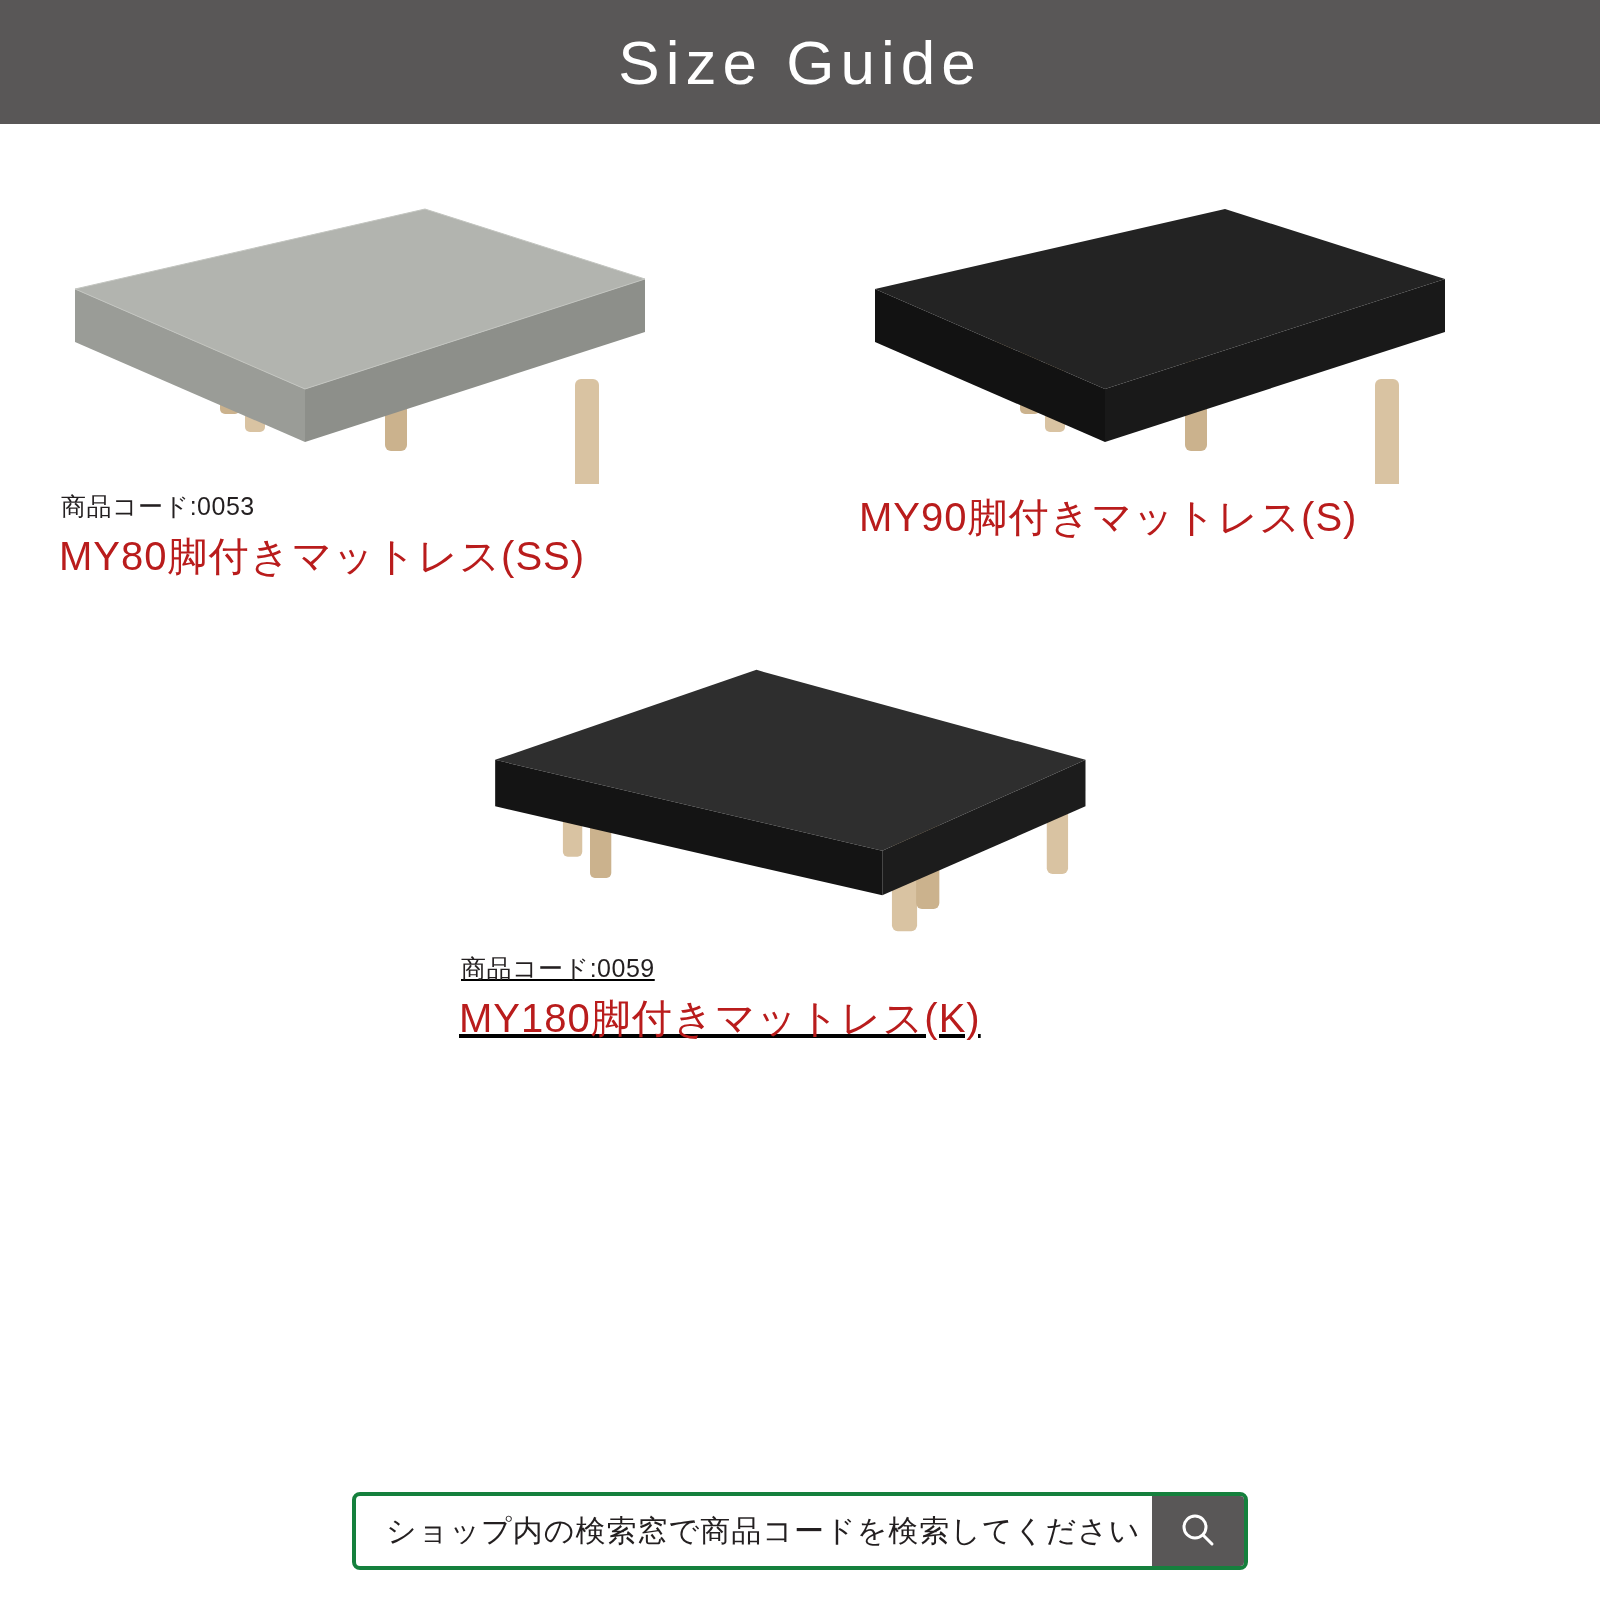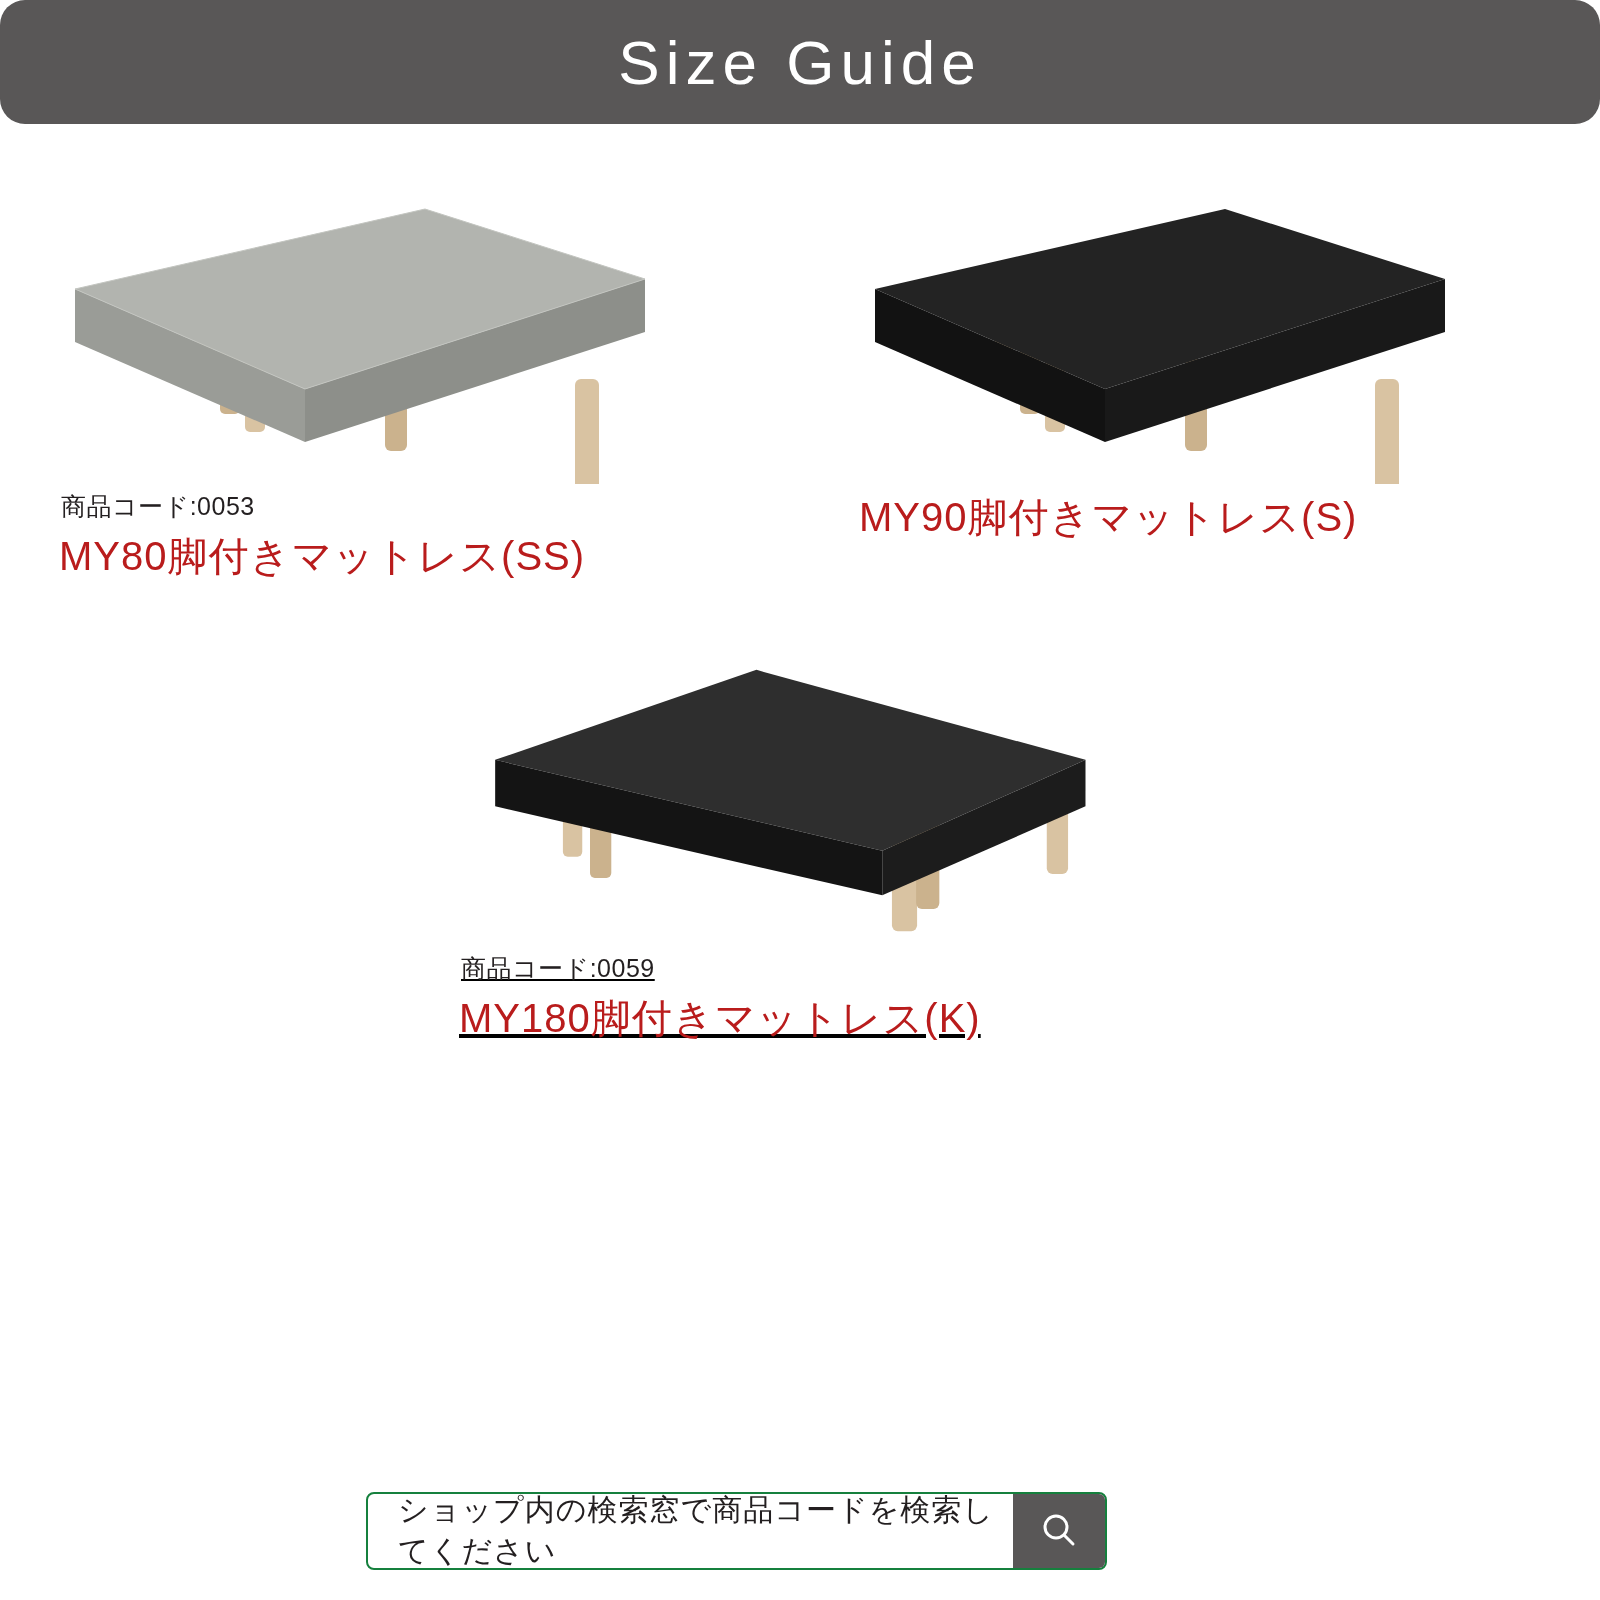--- a/index.html
+++ b/index.html
@@ -18,21 +18,20 @@
 
   
   .header {
     position: absolute;
     left: 0; top: 0;
     width: 1600px; height: 124px;
     background: #595757;
     display: flex;
     align-items: center;
     justify-content: center;
-    border-radius: 25px;
   }
   .header-title {
     color: #ffffff;
     font-size: 62px;
     letter-spacing: 6px;
     font-weight: 400;
     font-family: "Liberation Sans", sans-serif;
   }
 
   
@@ -77,25 +76,25 @@
     white-space: nowrap;
     font-family: "Liberation Sans", sans-serif;
   }
 
   
   .bed { position: absolute; left: 0; top: 0; width: 690px; height: 300px; }
 
   
   .searchbar {
     position: absolute;
-    left: 366px;
+    left: 352px;
     top: 1492px;
-    width: 741px;
+    width: 896px;
     height: 78px;
-    border: 2px solid #15803d;
+    border: 4px solid #15803d;
     border-radius: 8px;
     background: #ffffff;
     display: flex;
     align-items: center;
     overflow: hidden;
   }
   .search-text {
     flex: 1;
     padding-left: 30px;
     font-size: 30px;

